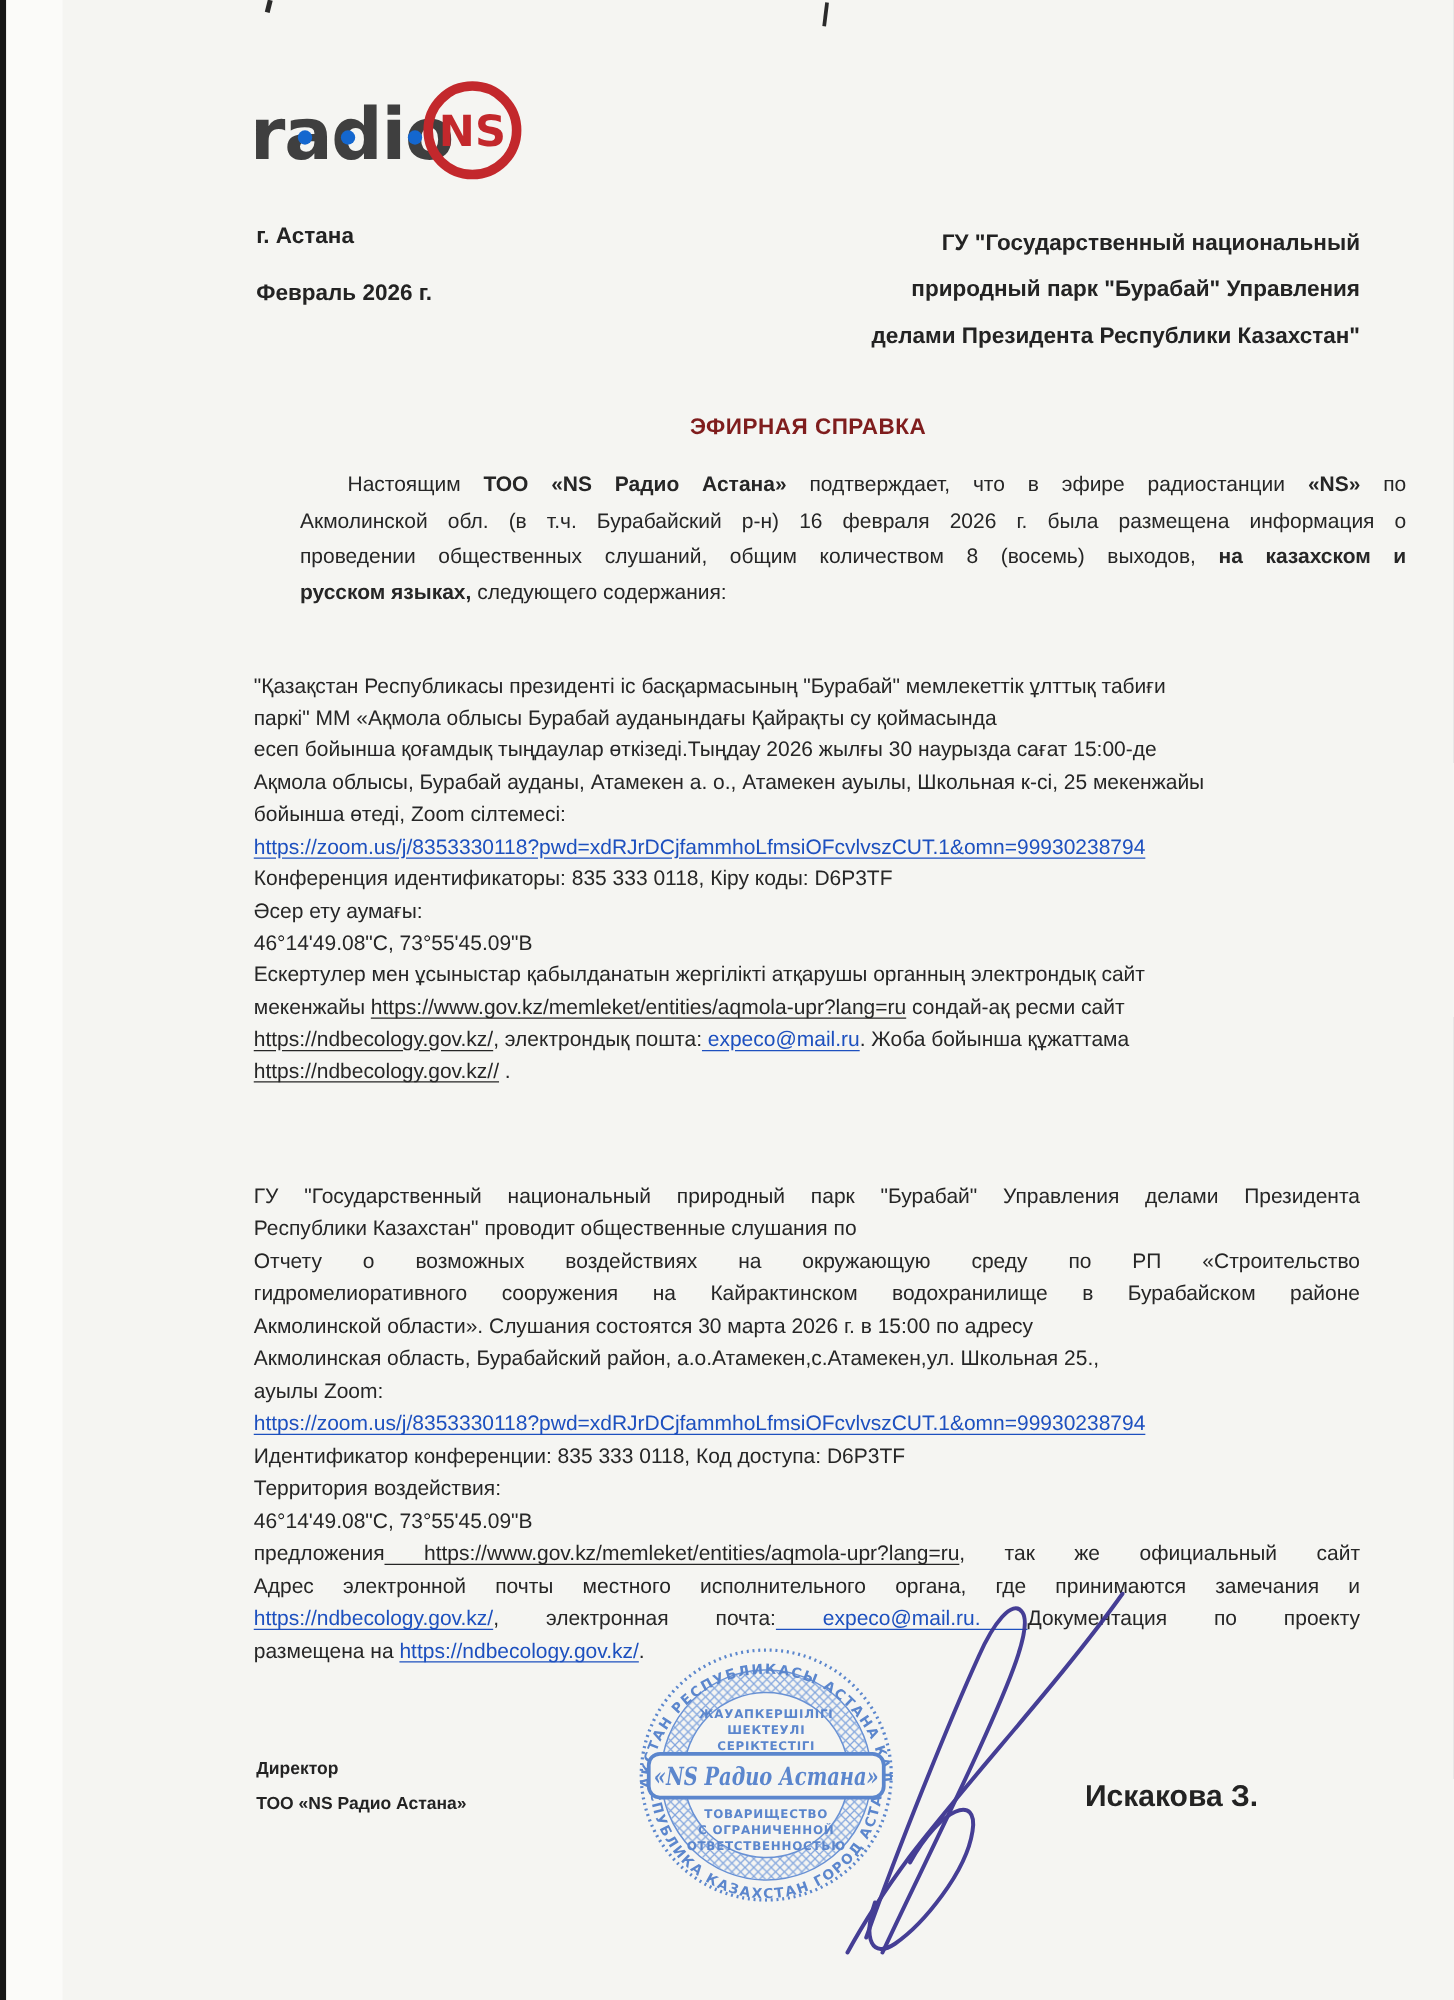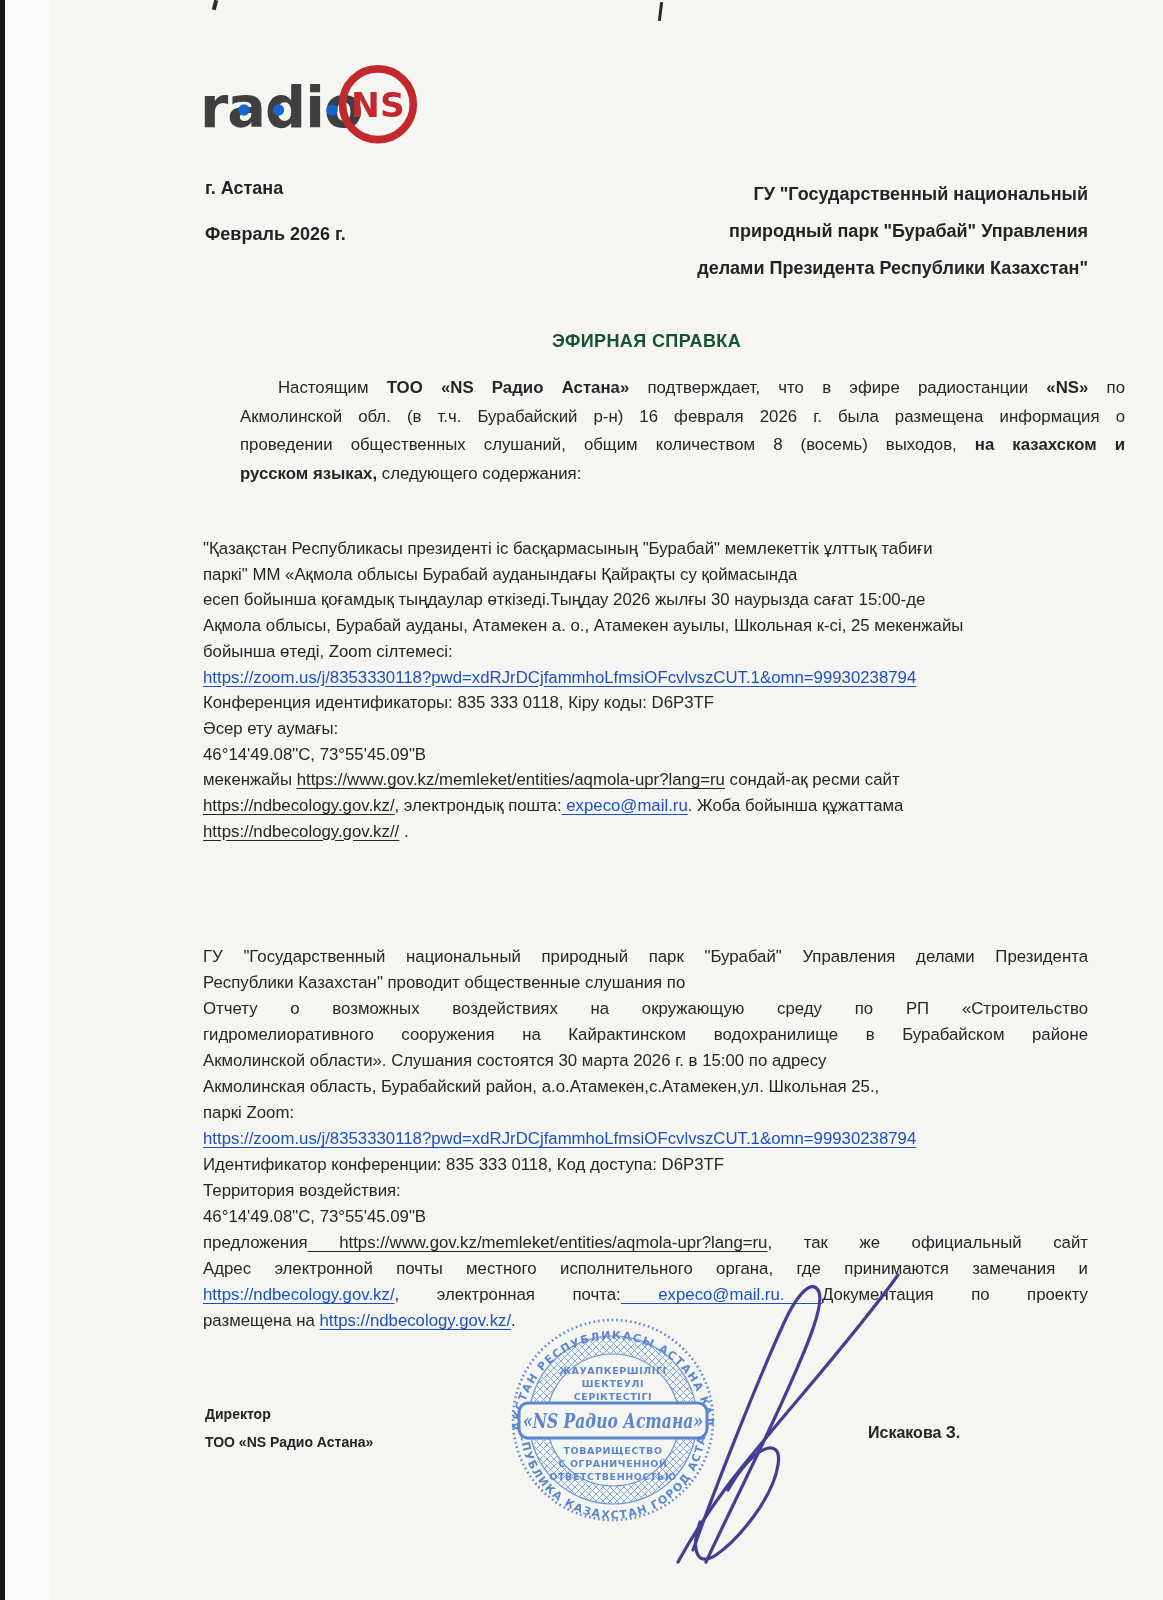--- a/index.html
+++ b/index.html
@@ -8,33 +8,33 @@
     background:#f5f5f2;
     font-family:"Liberation Sans","DejaVu Sans",sans-serif;
     color:#262626;overflow:hidden;
   }
   .abs{position:absolute;}
   .edge-strip{left:0;top:0;width:5px;height:1600px;background:#171717;}
   .margin-band{left:5px;top:0;width:45px;height:1600px;background:#fbfbf9;}
   .artifact{background:#2a2a2a;}
   .meta{font-size:18px;font-weight:bold;color:#232323;}
   .addressee{width:500px;text-align:right;font-size:18px;font-weight:bold;line-height:37px;color:#232323;}
-  .title{width:883px;text-align:center;font-size:18px;font-weight:bold;letter-spacing:.4px;color:#14532d;}
+  .title{width:883px;text-align:center;font-size:18px;font-weight:bold;letter-spacing:.4px;color:#7f1d1d;}
   .textblock{width:885px;font-size:16.8px;color:#262626;}
   .intro{line-height:28.6px;margin-left:35px;}
   .kaz{line-height:25.7px;}
   .rus{line-height:26px;}
   .ln{white-space:nowrap;}
   .just{white-space:normal;text-align:justify;text-align-last:justify;}
   .indent{padding-left:38px;}
   .b{font-weight:bold;}
   .lnk{color:#1d50bf;text-decoration:underline;text-underline-offset:3px;cursor:pointer;margin-top:48px;}
   .dlnk{color:#262626;text-decoration:underline;text-underline-offset:3px;cursor:pointer;}
   .footer-role{font-size:14px;font-weight:bold;line-height:28px;color:#232323;}
-  .signer{font-size:16px;font-weight:bold;color:#232323;}
+  .signer{font-size:24px;font-weight:bold;color:#232323;}
   .stamp{opacity:.92;}
   .sig{opacity:.95;}
 </style>
 </head>
 <body>
 
 <div class="page">
 
   <div class="abs edge-strip"></div>
   <div class="abs margin-band"></div>
@@ -71,33 +71,34 @@
   <div class="abs textblock kaz" style="left:203px;top:536px;">
     <div class="ln">"Қазақстан Республикасы президенті іс басқармасының "Бурабай" мемлекеттік ұлттық табиғи</div>
     <div class="ln">паркі" ММ «Ақмола облысы Бурабай ауданындағы Қайрақты су қоймасында</div>
     <div class="ln">есеп бойынша қоғамдық тыңдаулар өткізеді.Тыңдау 2026 жылғы 30 наурызда сағат 15:00-де</div>
     <div class="ln">Ақмола облысы, Бурабай ауданы, Атамекен а. о., Атамекен ауылы, Школьная к-сі, 25 мекенжайы</div>
     <div class="ln">бойынша өтеді, Zoom сілтемесі:</div>
     <div class="ln"><span class="lnk">https://zoom.us/j/8353330118?pwd=xdRJrDCjfammhoLfmsiOFcvlvszCUT.1&amp;omn=99930238794</span></div>
     <div class="ln">Конференция идентификаторы: 835 333 0118, Кіру коды: D6P3TF</div>
     <div class="ln">Әсер ету аумағы:</div>
     <div class="ln">46°14'49.08"С, 73°55'45.09"В</div>
+    <div class="ln">Ескертулер мен ұсыныстар қабылданатын жергілікті атқарушы органның электрондық сайт</div>
     <div class="ln"><span>мекенжайы </span><span class="dlnk">https://www.gov.kz/memleket/entities/aqmola-upr?lang=ru</span><span> сондай-ақ ресми сайт</span></div>
     <div class="ln"><span class="dlnk">https://ndbecology.gov.kz/</span><span>, электрондық пошта:</span><span class="lnk"> expeco@mail.ru</span><span>. Жоба бойынша құжаттама</span></div>
     <div class="ln"><span class="dlnk">https://ndbecology.gov.kz//</span><span> .</span></div>
   </div>
 
   <div class="abs textblock rus" style="left:203px;top:944px;">
     <div class="ln just">ГУ "Государственный национальный природный парк "Бурабай" Управления делами Президента</div>
     <div class="ln">Республики Казахстан" проводит общественные слушания по</div>
     <div class="ln just">Отчету о возможных воздействиях на окружающую среду по РП «Строительство</div>
     <div class="ln just">гидромелиоративного сооружения на Кайрактинском водохранилище в Бурабайском районе</div>
     <div class="ln">Акмолинской области». Слушания состоятся 30 марта 2026 г. в 15:00 по адресу</div>
     <div class="ln">Акмолинская область, Бурабайский район, а.о.Атамекен,с.Атамекен,ул. Школьная 25.,</div>
-    <div class="ln">паркі Zoom:</div>
+    <div class="ln">ауылы Zoom:</div>
     <div class="ln"><span class="lnk">https://zoom.us/j/8353330118?pwd=xdRJrDCjfammhoLfmsiOFcvlvszCUT.1&amp;omn=99930238794</span></div>
     <div class="ln">Идентификатор конференции: 835 333 0118, Код доступа: D6P3TF</div>
     <div class="ln">Территория воздействия:</div>
     <div class="ln">46°14'49.08"С, 73°55'45.09"В</div>
     <div class="ln just"><span>предложения</span><span class="dlnk"> https://www.gov.kz/memleket/entities/aqmola-upr?lang=ru</span><span>, так же официальный сайт</span></div>
     <div class="ln just">Адрес электронной почты местного исполнительного органа, где принимаются замечания и</div>
     <div class="ln just"><span class="lnk">https://ndbecology.gov.kz/</span><span>, электронная почта:</span><span class="lnk"> expeco@mail.ru. </span><span> Документация по проекту</span></div>
     <div class="ln"><span>размещена на </span><span class="lnk">https://ndbecology.gov.kz/</span><span>.</span></div>
   </div>
 

